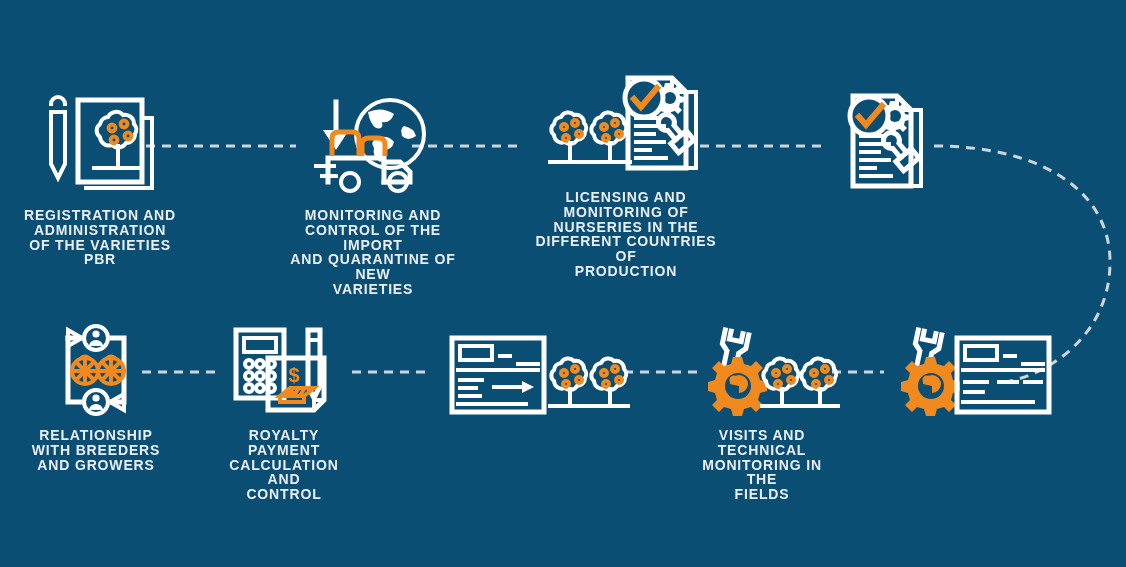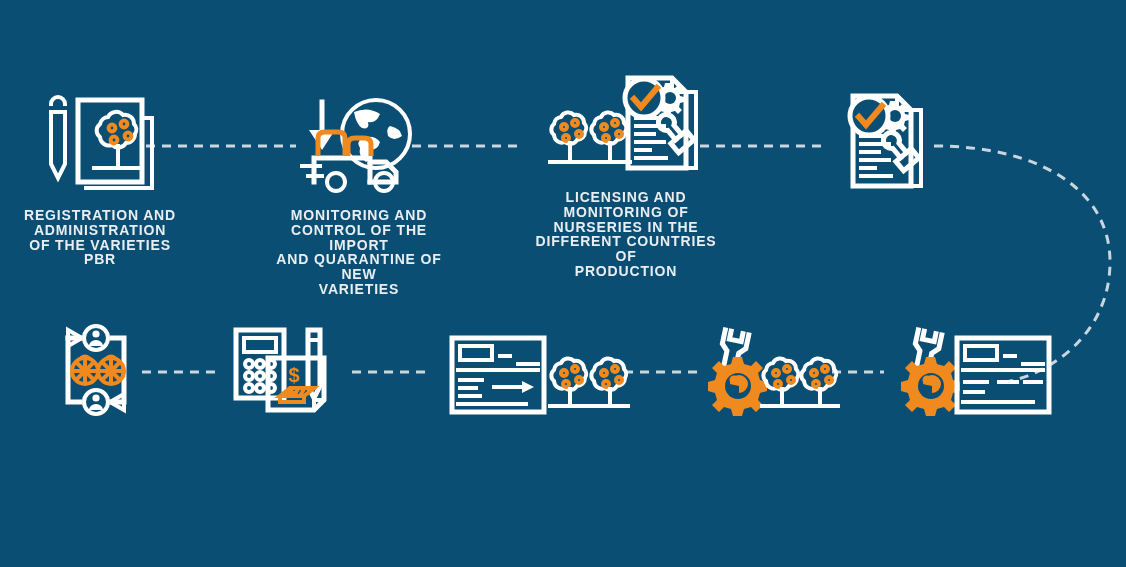--- a/index.html
+++ b/index.html
@@ -93,21 +93,21 @@
         <path class="w-thin" d="M 76 56 L 76 78"></path>
         <path class="w-thin" d="M 52 78 L 100 78"></path>
       </svg>
     </div>
     <div class="step-label">REGISTRATION AND
 ADMINISTRATION
 OF THE VARIETIES
 PBR</div>
   </div>
 
-  <div class="step" style="left:271px; top:86px; width:176px;">
+  <div class="step" style="left:285px; top:86px; width:176px;">
     <div class="step-icon">
       <svg width="122" height="106" viewBox="0 0 122 106">
 
         <circle class="w-thin" cx="78" cy="44" r="34"></circle>
         <path class="w-fill" d="M 56 22 q 14 -6 26 2 q -4 10 -12 8 q 2 8 -6 6 q -6 -4 -8 -16 Z"></path>
         <path class="w-fill" d="M 64 48 q 12 -4 18 4 q -2 8 -10 8 q 2 8 -4 12 q -8 -6 -6 -14 q -4 -6 2 -10 Z"></path>
         <path class="w-fill" d="M 92 36 q 10 2 12 10 q -8 6 -14 0 q -2 -8 2 -10 Z"></path>
 
         <path class="w" d="M 24 12 L 24 46"></path>
         <path class="w-fill" d="M 11 40 L 37 40 L 24 60 Z"></path>
@@ -244,20 +244,23 @@
         <circle class="o-thin" cx="67" cy="47" r="13"></circle>
         <path class="o-thin" d="M 63 34 q 4 -3 8 0"></path>
         <g class="o-thin">
           <path d="M 67 36 L 67 58"></path>
           <path d="M 56 47 L 78 47"></path>
           <path d="M 59 39 L 75 55"></path>
           <path d="M 75 39 L 59 55"></path>
         </g>
       </svg>
     </div>
+    <div class="step-label">RELATIONSHIP
+WITH BREEDERS
+AND GROWERS</div>
   </div>
 
   <div class="step" style="left:212px; top:306px; width:144px;">
     <div class="step-icon">
       <svg width="112" height="92" viewBox="0 0 112 92">
 
         <path class="w" d="M 40 34 L 96 34 L 96 76 L 86 86 L 40 86 Z"></path>
         <path class="w-thin" d="M 96 76 L 86 76 L 86 86"></path>
 
         <rect class="w" x="8" y="6" width="48" height="68"></rect>
@@ -282,20 +285,23 @@
         <g class="o-thin">
           <path d="M 52 72 L 62 64 L 86 64 L 76 72 Z"></path>
           <path d="M 52 72 L 52 78 L 76 78 L 76 72"></path>
           <path d="M 58 69 L 68 69"></path>
           <path d="M 64 65 L 60 72"></path>
           <path d="M 70 65 L 66 72"></path>
           <path d="M 76 65 L 72 72"></path>
         </g>
       </svg>
     </div>
+    <div class="step-label">ROYALTY PAYMENT
+CALCULATION AND
+CONTROL</div>
   </div>
 
   <div class="step" style="left:408px; top:306px; width:236px;">
     <div class="step-icon">
       <svg width="192" height="92" viewBox="0 0 192 92">
 
         <rect class="w" x="22" y="14" width="92" height="74"></rect>
         <rect class="w-thin" x="30" y="22" width="32" height="14"></rect>
         <path class="w-thin" d="M 70 32 L 80 32"></path>
         <path class="w-thin" d="M 88 40 L 96 40"></path>
@@ -354,20 +360,23 @@
 
         <path class="w-thin" d="M 110 46 a 8 8 0 0 1 7 -7 a 8 8 0 0 1 13 -2 a 8 8 0 0 1 10 8 a 7 7 0 0 1 1 9 a 8 8 0 0 1 -8 8 a 8 8 0 0 1 -12 2 a 8 8 0 0 1 -11 -7 a 7 7 0 0 1 0 -11 Z"></path>
         <circle class="o-thin" cx="120" cy="49" r="3"></circle>
         <circle class="o-thin" cx="131" cy="45" r="3"></circle>
         <circle class="o-thin" cx="135" cy="56" r="3"></circle>
         <circle class="o-thin" cx="122" cy="60" r="3"></circle>
         <path class="w-thin" d="M 126 65 L 126 82"></path>
         <path class="w-thin" d="M 108 82 L 144 82"></path>
       </svg>
     </div>
+    <div class="step-label">VISITS AND TECHNICAL
+MONITORING IN THE
+FIELDS</div>
   </div>
 
   <div class="step" style="left:872px; top:306px; width:182px;">
     <div class="step-icon">
       <svg width="140" height="92" viewBox="0 0 140 92">
 
         <g transform="rotate(12 32 32)">
           <path class="w" d="M 20 8 L 20 22 L 26 28 L 26 54 L 38 54 L 38 28 L 44 22 L 44 8"></path>
           <path class="w" d="M 26 8 L 26 16 L 38 16 L 38 8"></path>
         </g>

